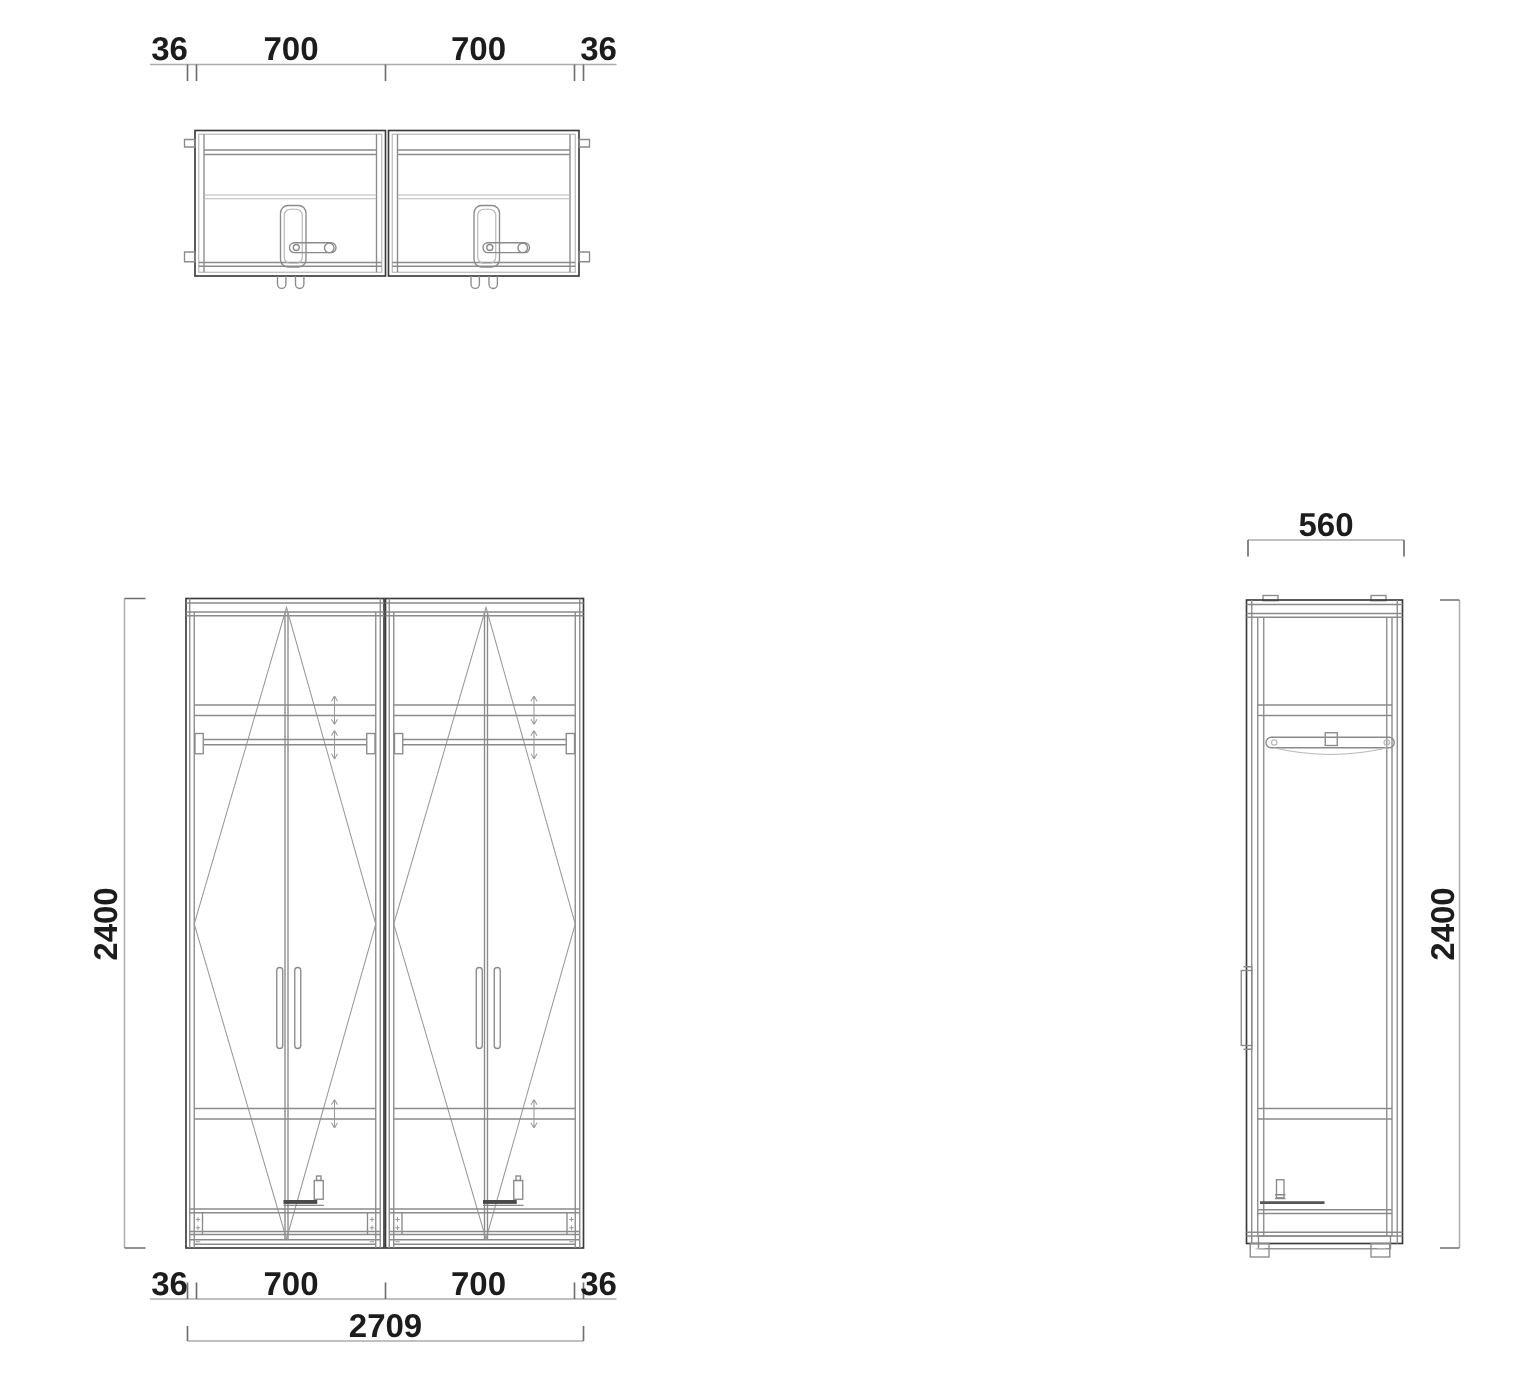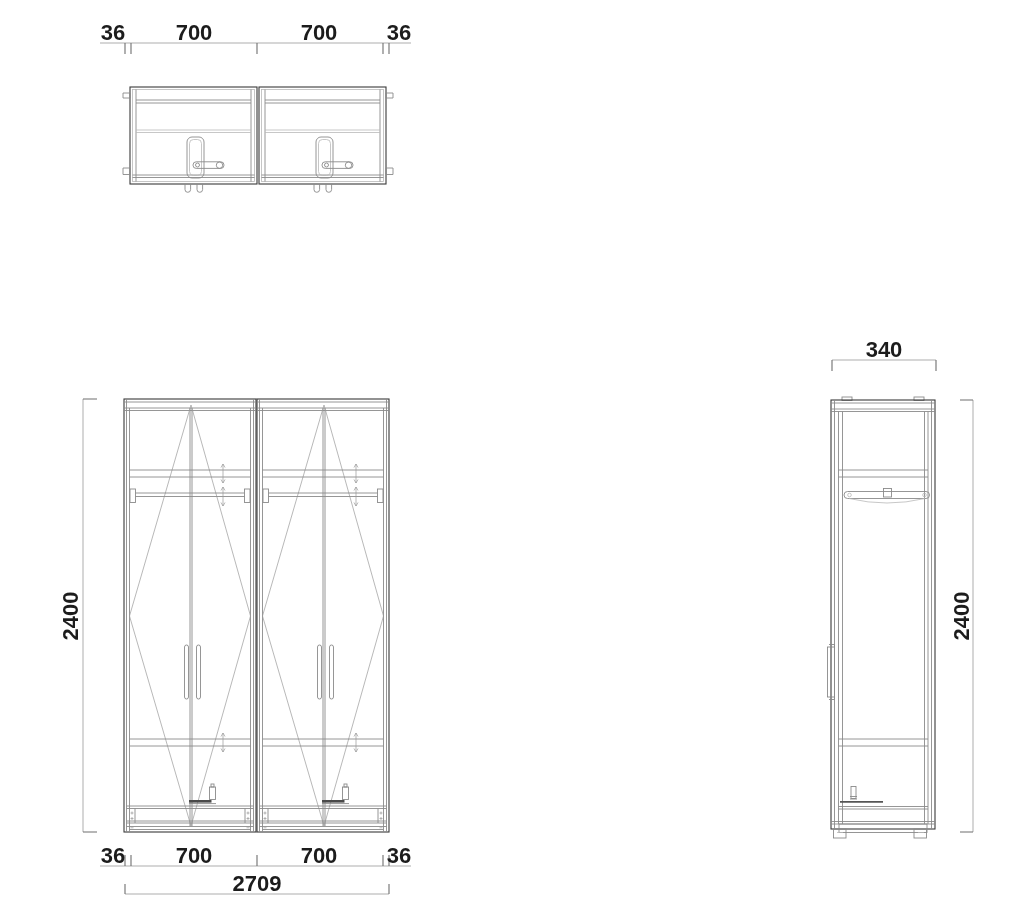--- a/index.html
+++ b/index.html
@@ -162,16 +162,16 @@
   <span class="dimlabel" style="left:354px;top:22px;">36</span>
 
   <span class="dimlabel vert" style="left:26px;top:616px;">2400</span>
 
   <span class="dimlabel" style="left:68px;top:845px;">36</span>
   <span class="dimlabel" style="left:149px;top:845px;">700</span>
   <span class="dimlabel" style="left:274px;top:845px;">700</span>
   <span class="dimlabel" style="left:354px;top:845px;">36</span>
   <span class="dimlabel" style="left:212px;top:873px;">2709</span>
 
-  <span class="dimlabel" style="left:839px;top:339px;">340</span>
+  <span class="dimlabel" style="left:839px;top:339px;">560</span>
   <span class="dimlabel vert" style="left:917px;top:616px;">2400</span>
 
 </div>
 
 </body></html>

